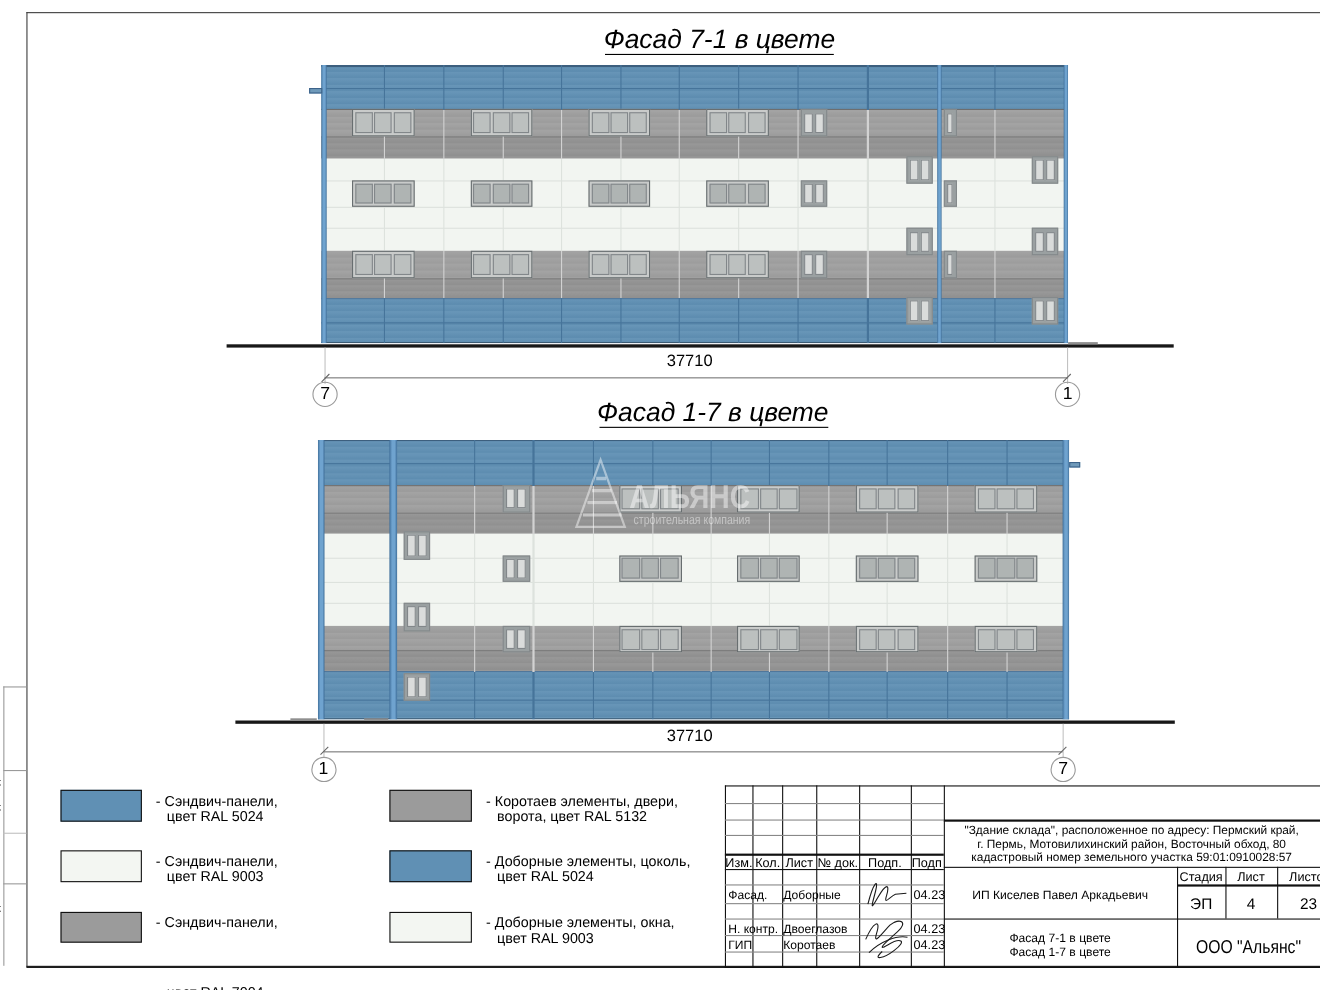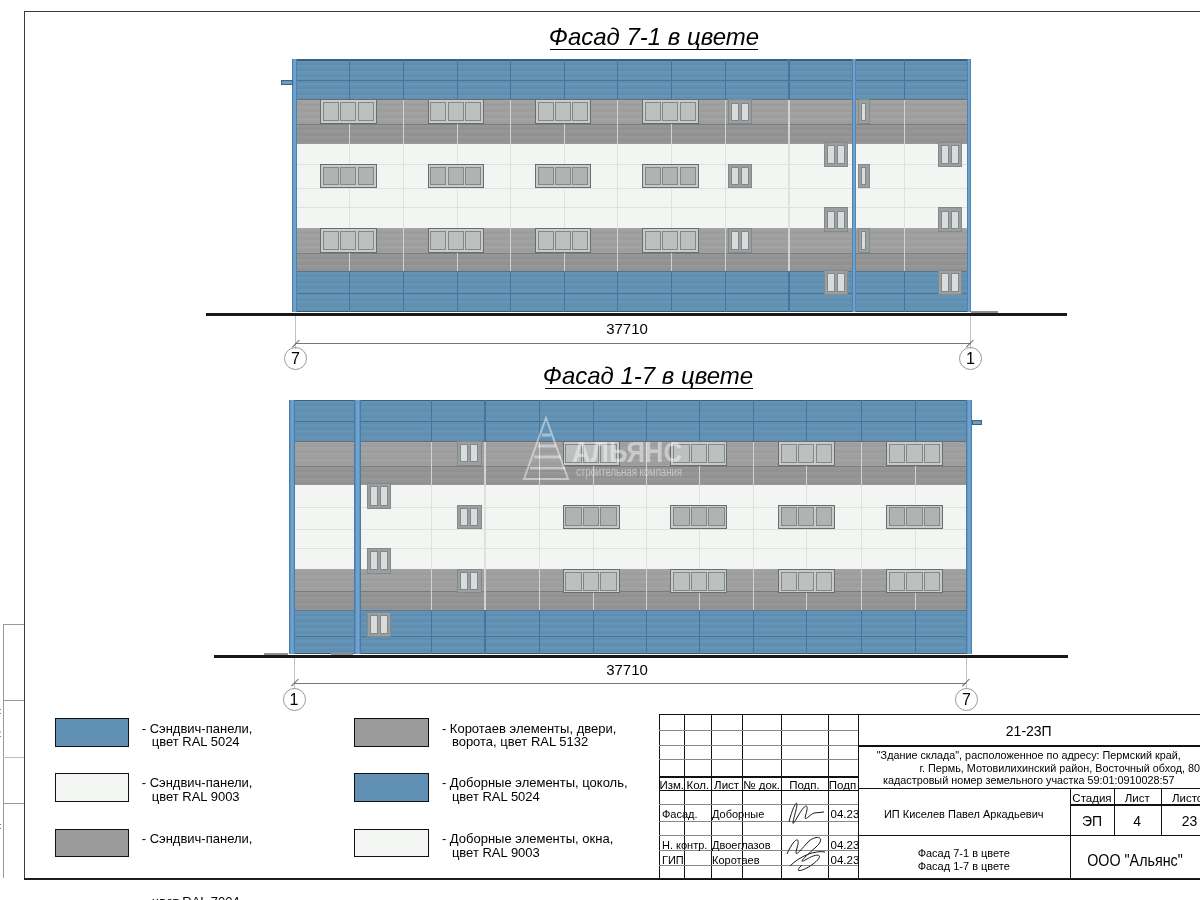--- a/index.html
+++ b/index.html
@@ -437,24 +437,23 @@
 <div style="position:absolute;left:659px;top:850.2px;width:198.5px;height:1px;background:#888;"></div>
 <div style="position:absolute;left:659px;top:865.2px;width:198.5px;height:1px;background:#888;"></div>
 <div style="position:absolute;left:857.5px;top:745.2px;width:342.5px;height:1.4px;background:#111;"></div>
 <div style="position:absolute;left:857.5px;top:787.5px;width:342.5px;height:1.4px;background:#111;"></div>
 <div style="position:absolute;left:857.5px;top:834.7px;width:342.5px;height:1.4px;background:#111;"></div>
 <div style="position:absolute;left:1070px;top:804.4px;width:130px;height:1.2px;background:#111;"></div>
 <div style="position:absolute;left:1070px;top:787.5px;width:1.4px;height:92.0px;background:#111;"></div>
 <div style="position:absolute;left:1113.9px;top:787.5px;width:1.2px;height:47.200000000000045px;background:#111;"></div>
 <div style="position:absolute;left:1160.6px;top:787.5px;width:1.2px;height:47.200000000000045px;background:#111;"></div>
 
-<div class="t" style="left:857.5px;top:722.5px;width:342.5px;text-align:center;font-size:14px;">21-23П</div>
 
 <div class="t" style="left:857.5px;top:749px;width:342.5px;text-align:center;font-size:10.8px;">"Здание склада", расположенное по адресу: Пермский край,</div>
-<div class="t" style="left:857.5px;top:762px;width:342.5px;text-align:right;font-size:10.8px;">г. Пермь, Мотовилихинский район, Восточный обход, 80</div>
+<div class="t" style="left:857.5px;top:762px;width:342.5px;text-align:center;font-size:10.8px;">г. Пермь, Мотовилихинский район, Восточный обход, 80</div>
 <div class="t" style="left:857.5px;top:774px;width:342.5px;text-align:center;font-size:10.8px;">кадастровый номер земельного участка 59:01:0910028:57</div>
 
 <div class="t" style="left:659px;top:778.5px;width:25.4px;text-align:center;font-size:11.5px;">Изм.</div>
 <div class="t" style="left:684.4px;top:778.5px;width:27px;text-align:center;font-size:11.5px;">Кол.</div>
 <div class="t" style="left:711.4px;top:778.5px;width:30.4px;text-align:center;font-size:11.5px;">Лист</div>
 <div class="t" style="left:741.8px;top:778.5px;width:39.6px;text-align:center;font-size:11.5px;">№ док.</div>
 <div class="t" style="left:781.4px;top:778.5px;width:46.1px;text-align:center;font-size:11.5px;">Подп.</div>
 <div class="t" style="left:827.5px;top:778.5px;width:30px;text-align:center;font-size:11.5px;">Подп</div>
 
 <div class="t" style="left:662px;top:807.5px;font-size:11px;">Фасад.</div>

